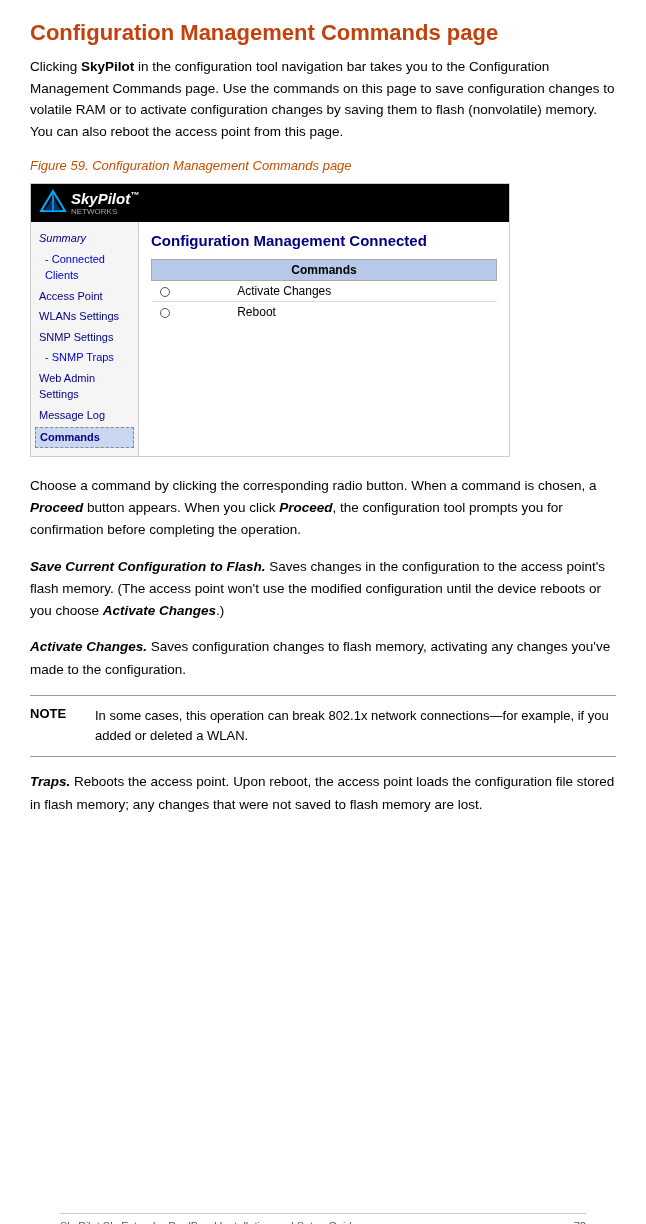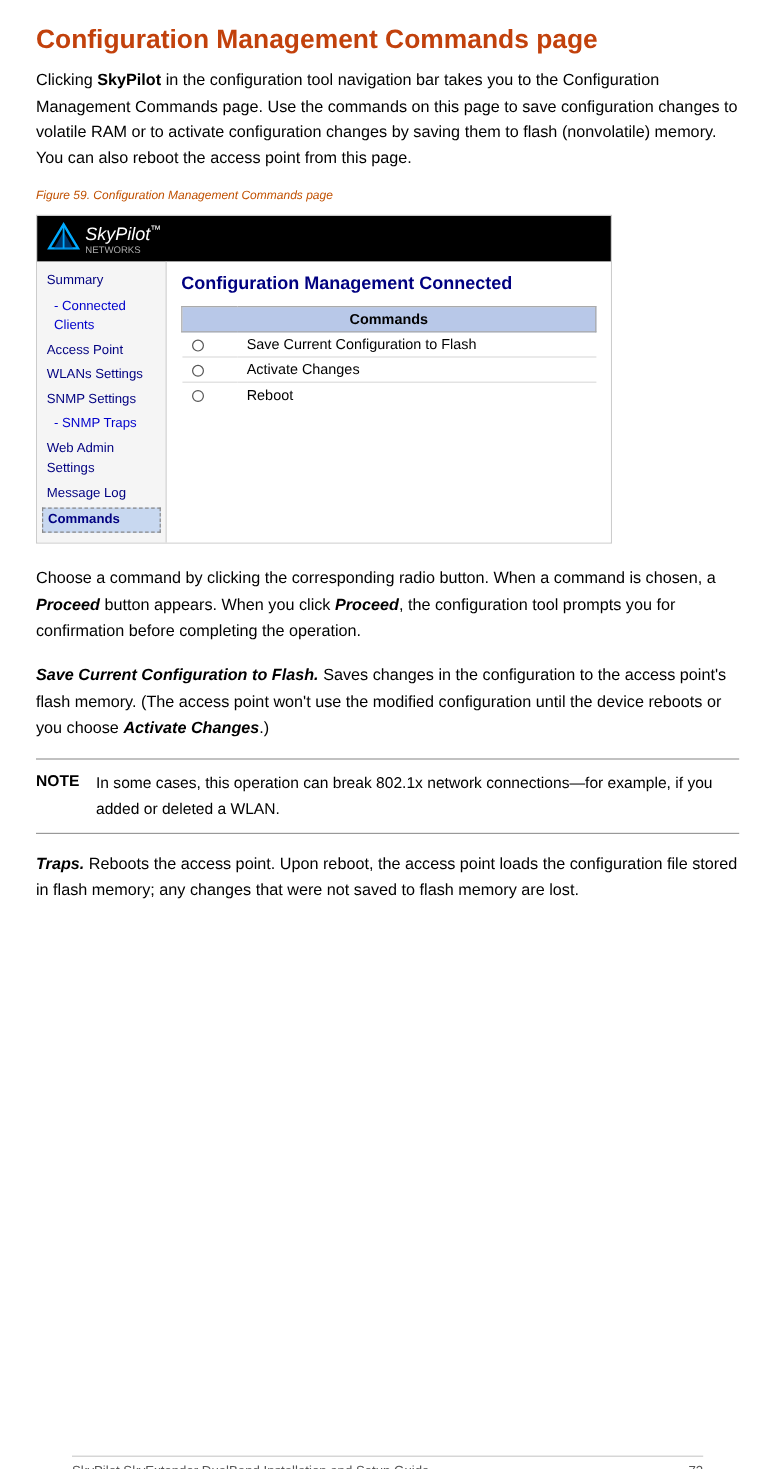--- a/index.html
+++ b/index.html
@@ -20,21 +20,21 @@
       margin-bottom: 10px;
     }
 
     .intro-text {
       font-size: 13.5px;
       line-height: 1.6;
       margin-bottom: 16px;
     }
 
     .figure-label {
-      font-size: 10px;
+      font-size: 13px;
       color: #c05000;
       font-style: italic;
       margin-bottom: 10px;
     }
 
     
     .screenshot-frame {
       border: 1px solid #ccc;
       margin-bottom: 18px;
       display: flex;
@@ -52,21 +52,21 @@
 
     .screenshot-logo {
       display: flex;
       align-items: center;
       gap: 4px;
     }
 
     .skypilot-text {
       color: #fff;
       font-size: 15px;
-      font-weight: normal;
+      font-weight: bold;
       font-style: italic;
     }
 
     .tm-mark {
       color: #fff;
       font-size: 9px;
       vertical-align: super;
     }
 
     .networks-text {
@@ -98,20 +98,21 @@
     .nav-item {
       padding: 2px 8px;
       color: #000080;
       cursor: pointer;
       line-height: 1.5;
     }
 
     .nav-item.active {
       color: #000080;
       font-weight: normal;
+      font-style: italic;
     }
 
     .nav-item.sub {
       padding-left: 14px;
       color: #0000cc;
       font-size: 11px;
     }
 
     .nav-item.sub.highlighted {
       color: #0000cc;
@@ -187,21 +188,21 @@
       font-style: italic;
     }
 
     .italic-term {
       font-style: italic;
       font-weight: bold;
     }
 
     .note-box {
       display: flex;
-      gap: 14px;
+      gap: 29px;
       border-top: 1px solid #999;
       border-bottom: 1px solid #999;
       padding: 10px 0;
       margin: 12px 0 14px 0;
     }
 
     .note-label {
       font-weight: bold;
       font-size: 13px;
       color: #000;
@@ -276,24 +277,20 @@
 
       <div class="content-area">
         <div class="content-title">Configuration Management Connected</div>
         <table class="commands-table">
           <thead>
             <tr>
               <th colspan="2">Commands</th>
             </tr>
           </thead>
           <tbody>
-            <tr>
-              <td><span class="radio-dot"></span></td>
-              <td>Save Current Configuration to Flash</td>
-            </tr>
             <tr>
               <td><span class="radio-dot"></span></td>
               <td>Activate Changes</td>
             </tr>
             <tr>
               <td><span class="radio-dot"></span></td>
               <td>Reboot</td>
             </tr>
           </tbody>
         </table>
@@ -302,20 +299,23 @@
   </div>
 
   <p class="section-text">
     Choose a command by clicking the corresponding radio button. When a command is chosen, a <span class="bold-term">Proceed</span> button appears. When you click <span class="bold-term">Proceed</span>, the configuration tool prompts you for confirmation before completing the operation.
   </p>
 
   <p class="section-text">
     <span class="italic-term">Save Current Configuration to Flash.</span> Saves changes in the configuration to the access point's flash memory. (The access point won't use the modified configuration until the device reboots or you choose <span class="italic-term">Activate Changes</span>.)
   </p>
 
+  <p class="section-text">
+    <span class="italic-term">Activate Changes.</span> Saves configuration changes to flash memory, activating any changes you've made to the configuration.
+  </p>
 
   <div class="note-box">
     <span class="note-label">NOTE</span>
     <span class="note-content">In some cases, this operation can break 802.1x network connections—for example, if you added or deleted a WLAN.</span>
   </div>
 
   <p class="section-text">
     <span class="italic-term">Traps.</span> Reboots the access point. Upon reboot, the access point loads the configuration file stored in flash memory; any changes that were not saved to flash memory are lost.
   </p>
 

